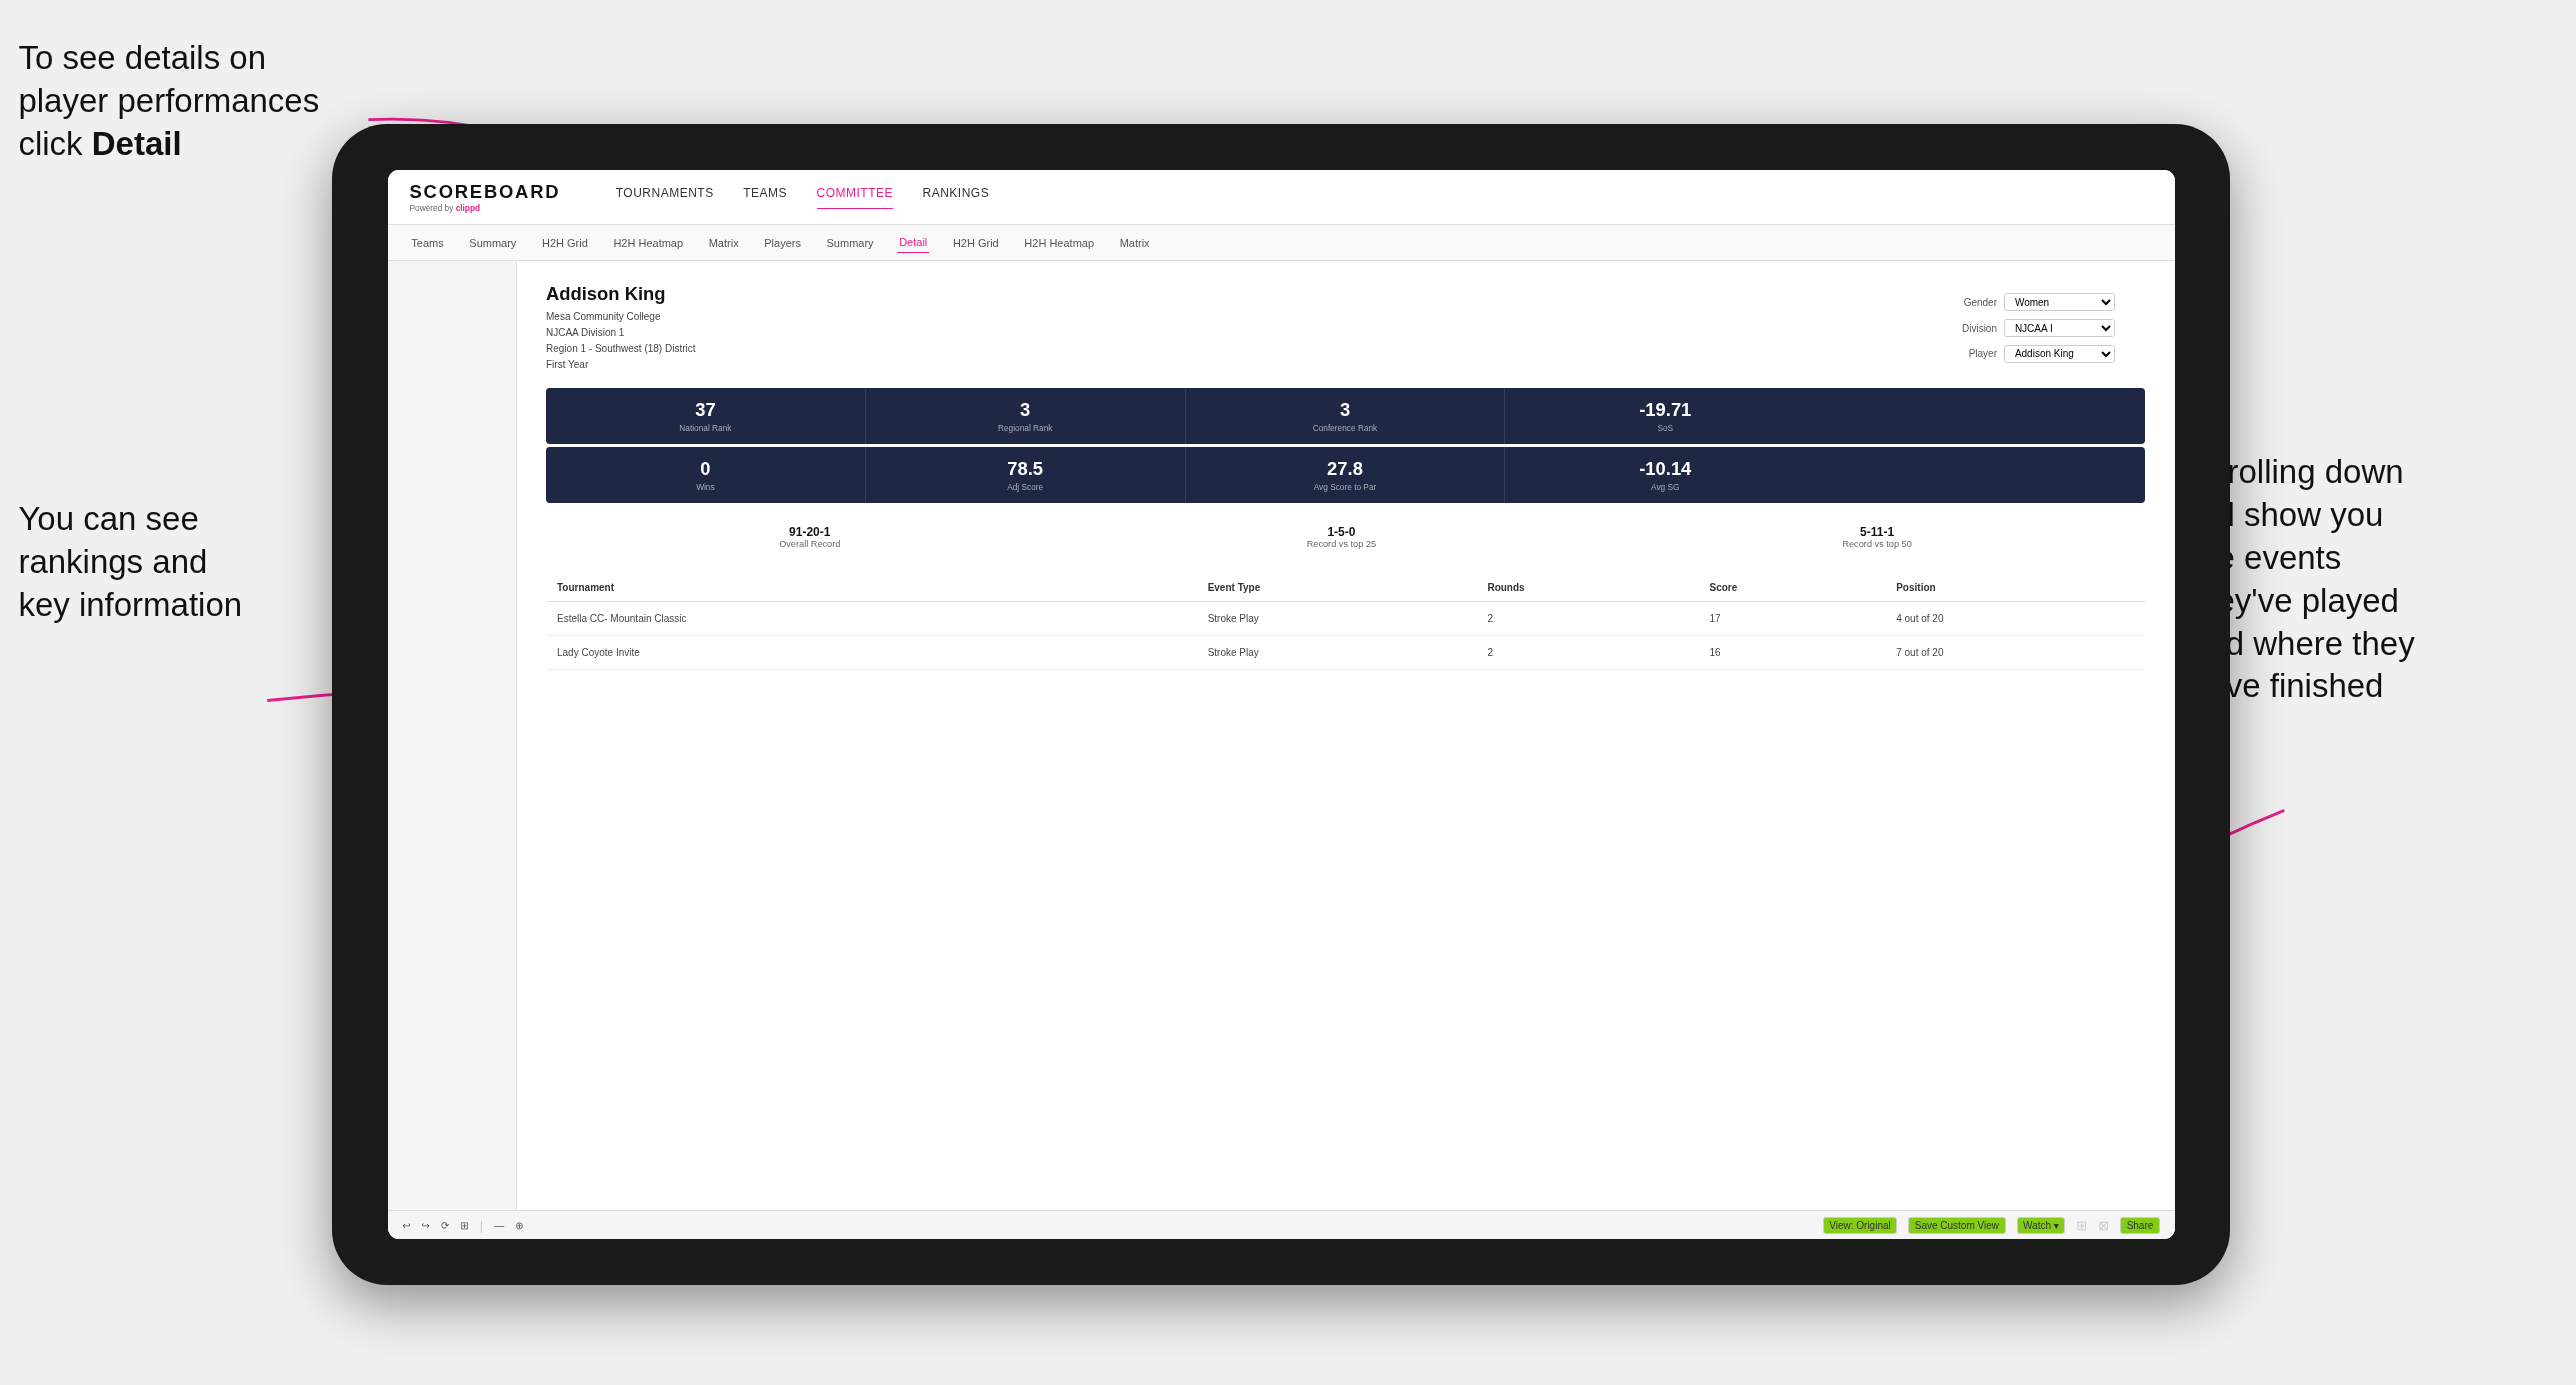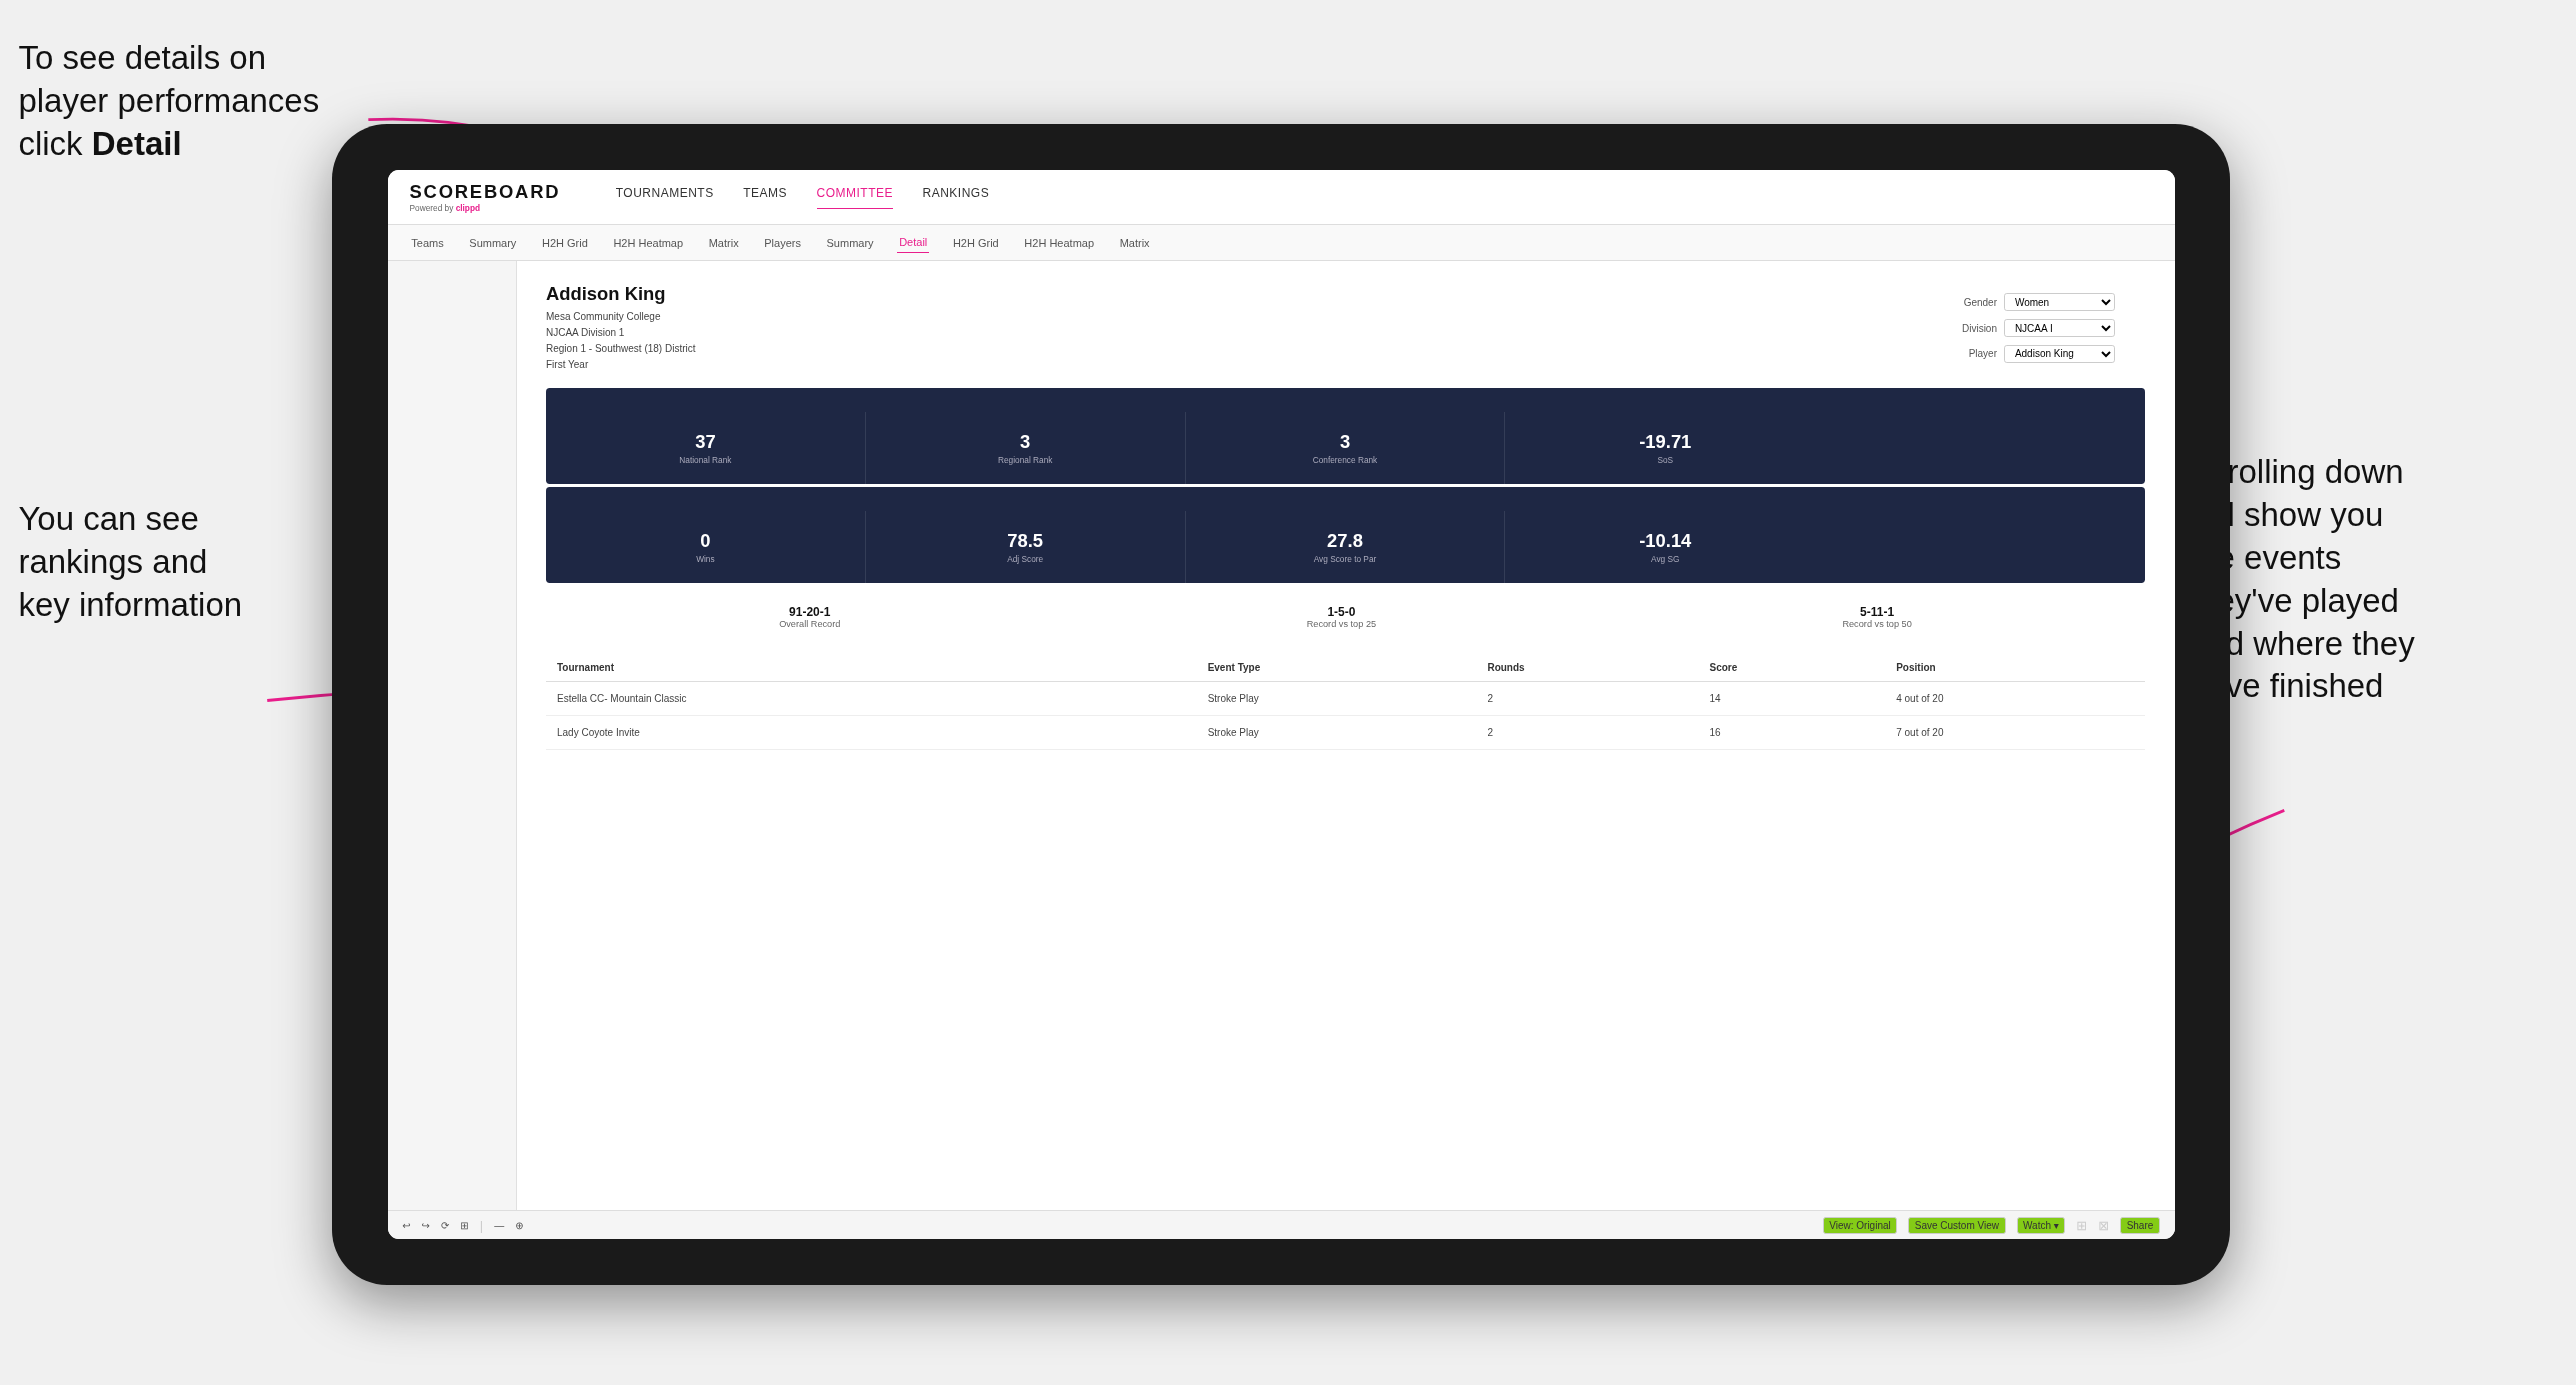--- a/index.html
+++ b/index.html
@@ -227,24 +227,23 @@
     
     .stats-grid {
       background: #1e2744;
       border-radius: 3.7px;
       display: grid;
       grid-template-columns: repeat(5, 1fr);
       margin-bottom: 3.7px;
     }
 
     .stat-cell {
-      padding: 19px 13px;
+      padding: 11px 13px;
       text-align: center;
       border-right: 0.9px solid rgba(255,255,255,0.1);
-      margin-top: 24px;
     }
     .stat-cell:last-child { border-right: none; }
 
     .stat-value {
       font-size: 18.4px;
       font-weight: 800;
       color: #fff;
       display: block;
     }
     .stat-label {
@@ -522,21 +521,21 @@
                 <th>Score</th>
                 <th>Position</th>
               </tr>
             </thead>
             <tbody>
               <tr>
                 <td>Estella CC- Mountain Classic</td>
                 <td></td>
                 <td>Stroke Play</td>
                 <td>2</td>
-                <td>14</td>
+                <td>17</td>
                 <td>4 out of 20</td>
               </tr>
               <tr>
                 <td>Lady Coyote Invite</td>
                 <td></td>
                 <td>Stroke Play</td>
                 <td>2</td>
                 <td>16</td>
                 <td>7 out of 20</td>
               </tr>

